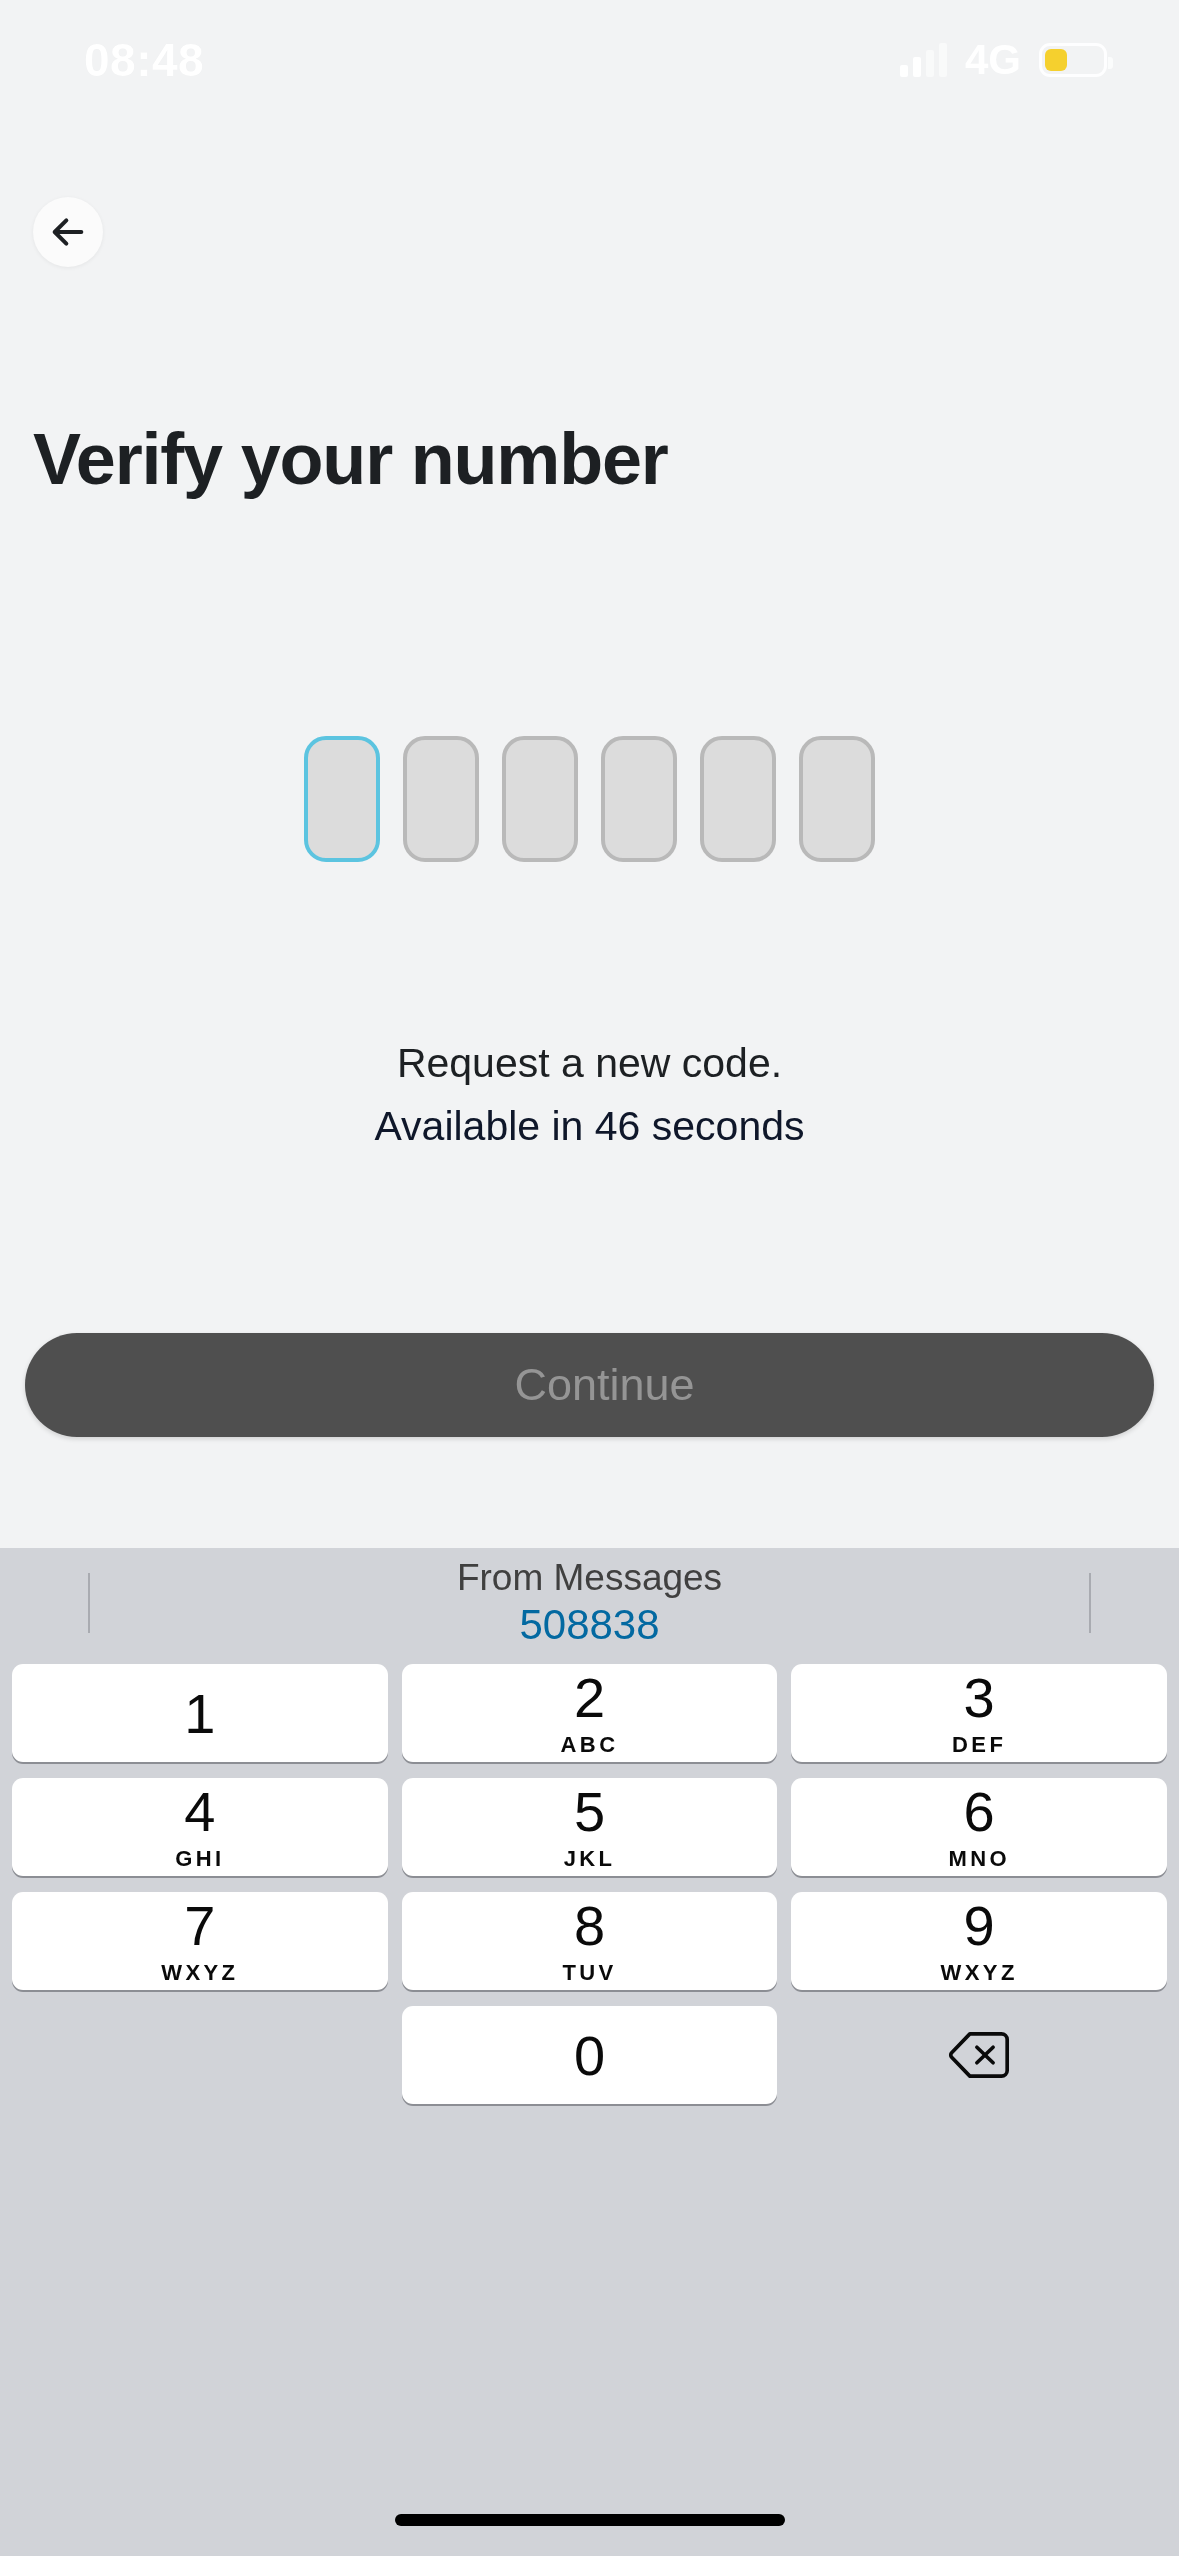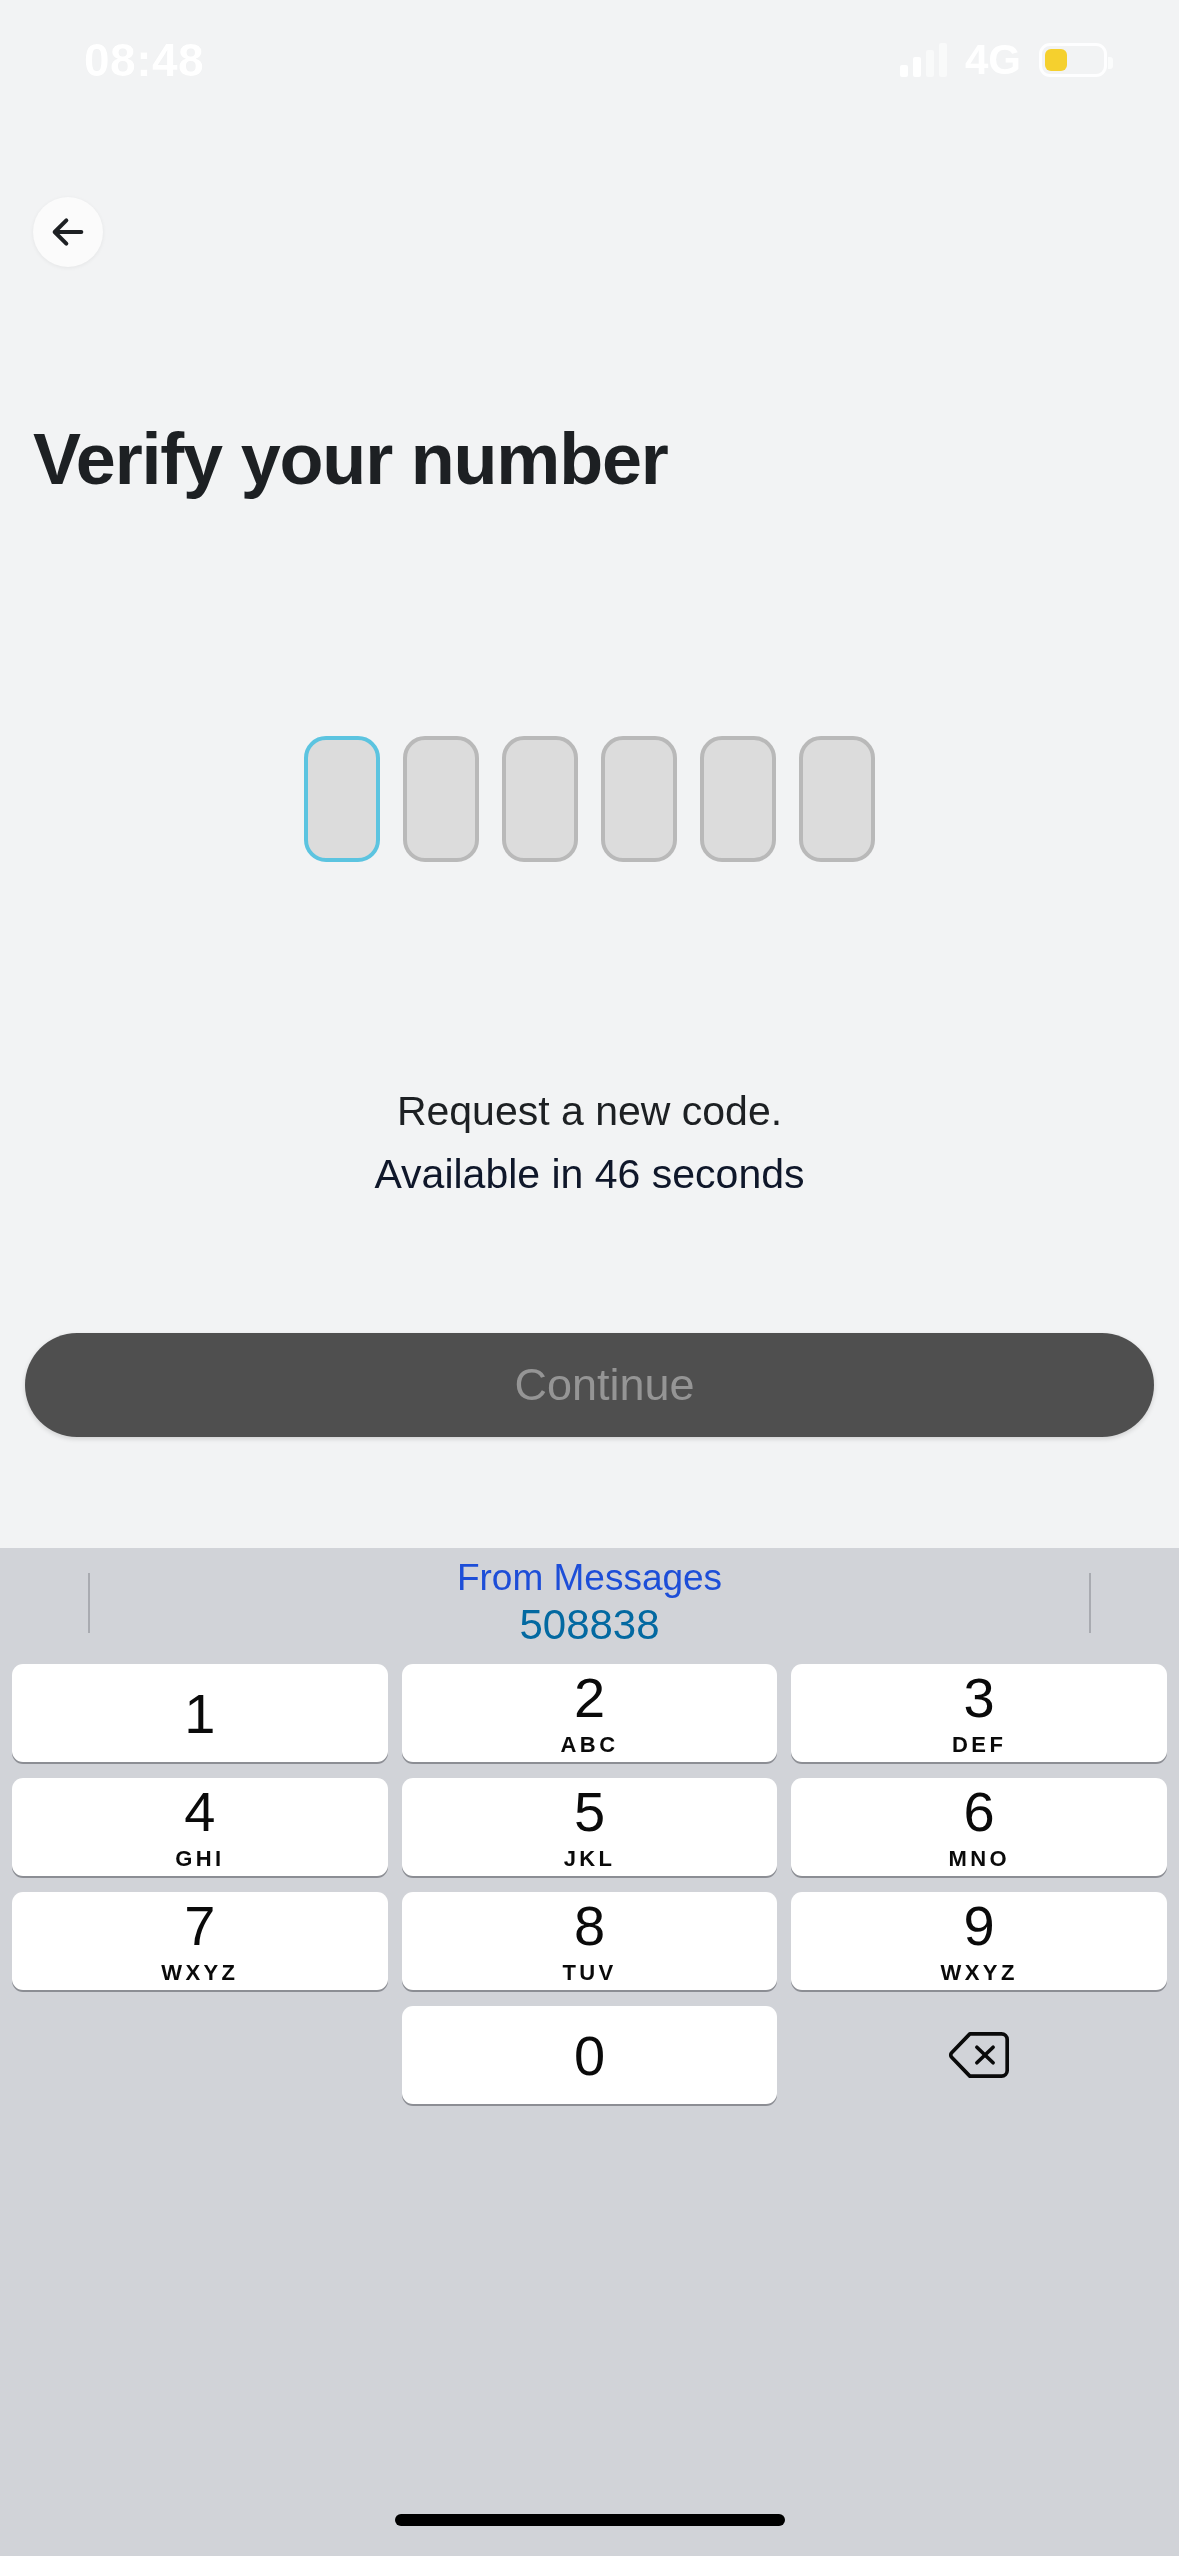--- a/index.html
+++ b/index.html
@@ -65,21 +65,21 @@
   }
   .otp-box {
     width:76px; height:126px; border-radius:22px;
     background:#dcdcdc; border:4px solid #b9b9b9;
     cursor:pointer;
   }
   .otp-box.focused { border-color:#5cc4e0; }
 
   
   .resend-wrap {
-    position:absolute; left:0; right:0; top:1035px; text-align:center;margin-top:48px;
+    position:absolute; left:0; right:0; top:1035px; text-align:center;
   }
   .resend-title { font-size:41px; color:#1d2023; line-height:1.38; }
   .resend-timer { font-size:41px; color:#0f172a; line-height:1.38; margin-top:6px; }
 
   
   .continue-btn {
     position:absolute; left:25px; top:1333px;
     width:1129px; height:104px; border-radius:52px;
     background:#4f4f4f; box-shadow:0 2px 5px rgba(0,0,0,0.14);
     display:flex; align-items:center; justify-content:center;
@@ -96,21 +96,21 @@
     position:relative; height:110px; display:flex;
     align-items:center; justify-content:center; flex-direction:column;
     cursor:pointer;
   }
   .suggestion-bar::before, .suggestion-bar::after {
     content:""; position:absolute; top:25px; width:2px; height:60px;
     background:#a9abb1;
   }
   .suggestion-bar::before { left:88px; }
   .suggestion-bar::after  { right:88px; }
-  .sugg-from { font-size:37px; color:#1d4ed8; line-height:1.18;text-align:center; }
+  .sugg-from { font-size:37px; color:#404040; line-height:1.18;text-align:center; }
   .sugg-code { font-size:42px; color:#0369a1; line-height:1.18; }
 
   .keys { padding:6px 12px 0 12px; }
   .key-row { display:flex; gap:14px; margin-bottom:16px; }
   .key {
     flex:1 1 0; height:98px; background:#ffffff; border-radius:11px;
     box-shadow:0 2px 0 rgba(136,138,144,0.95);
     display:flex; flex-direction:column; align-items:center;
     justify-content:center; cursor:pointer; position:relative;
     padding-top:2px;

